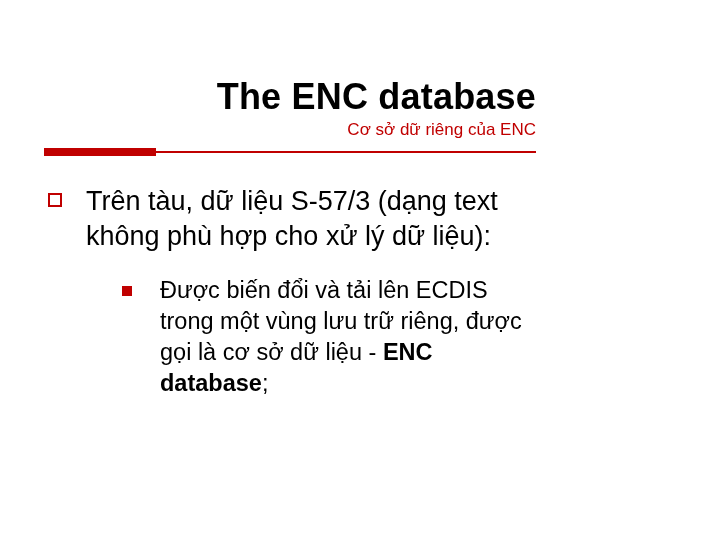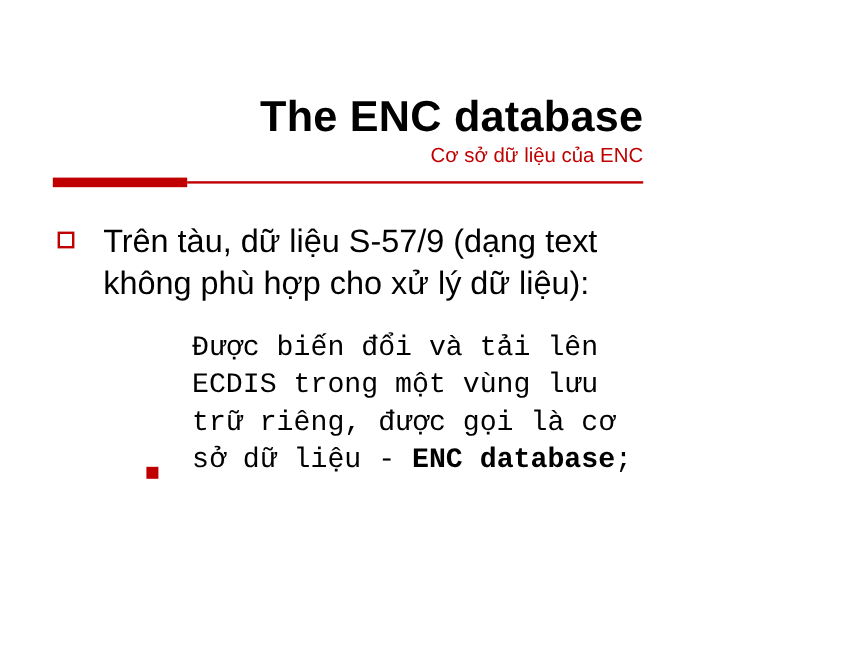--- a/index.html
+++ b/index.html
@@ -68,23 +68,22 @@
   }
   .l1-text {
     font-size: 27px;
     line-height: 1.28;
   }
   .l2-list {
     padding-left: 74px;
   }
   .l2 {
     display: flex;
-    align-items: flex-end;
+    align-items: flex-start;
     margin-bottom: 4px;
-    font-family: Liberation Mono, monospace;
   }
   .l2-bullet {
     width: 10px;
     height: 10px;
     background: #c00000;
     margin-top: 11px;
     margin-right: 28px;
     flex-shrink: 0;
   }
   .l2-text {
@@ -92,32 +91,32 @@
     line-height: 1.32;
   }
   .bold { font-weight: bold; }
 </style>
 </head>
 <body>
 
 <div class="slide">
 
   <h1 class="title">The ENC database</h1>
-  <div class="subtitle">Cơ sở dữ liệu của ENC</div>
+  <div class="subtitle">Cơ sở dữ riêng của ENC</div>
 
   <div class="hr-wrap">
     <div class="hr-thick"></div>
     <div class="hr-thin"></div>
   </div>
 
   <div class="body">
 
     <div class="l1">
       <div class="l1-bullet"></div>
-      <div class="l1-text">Trên tàu, dữ liệu S-57/9 (dạng text không phù hợp cho xử lý dữ liệu):</div>
+      <div class="l1-text">Trên tàu, dữ liệu S-57/3 (dạng text không phù hợp cho xử lý dữ liệu):</div>
     </div>
 
     <div class="l2-list">
 
       <div class="l2">
         <div class="l2-bullet"></div>
         <div class="l2-text">
           <span>Được biến đổi và tải lên ECDIS trong một vùng lưu trữ riêng, được gọi là cơ sở dữ liệu - </span><span class="bold">ENC database</span><span>;</span>
         </div>
       </div>

